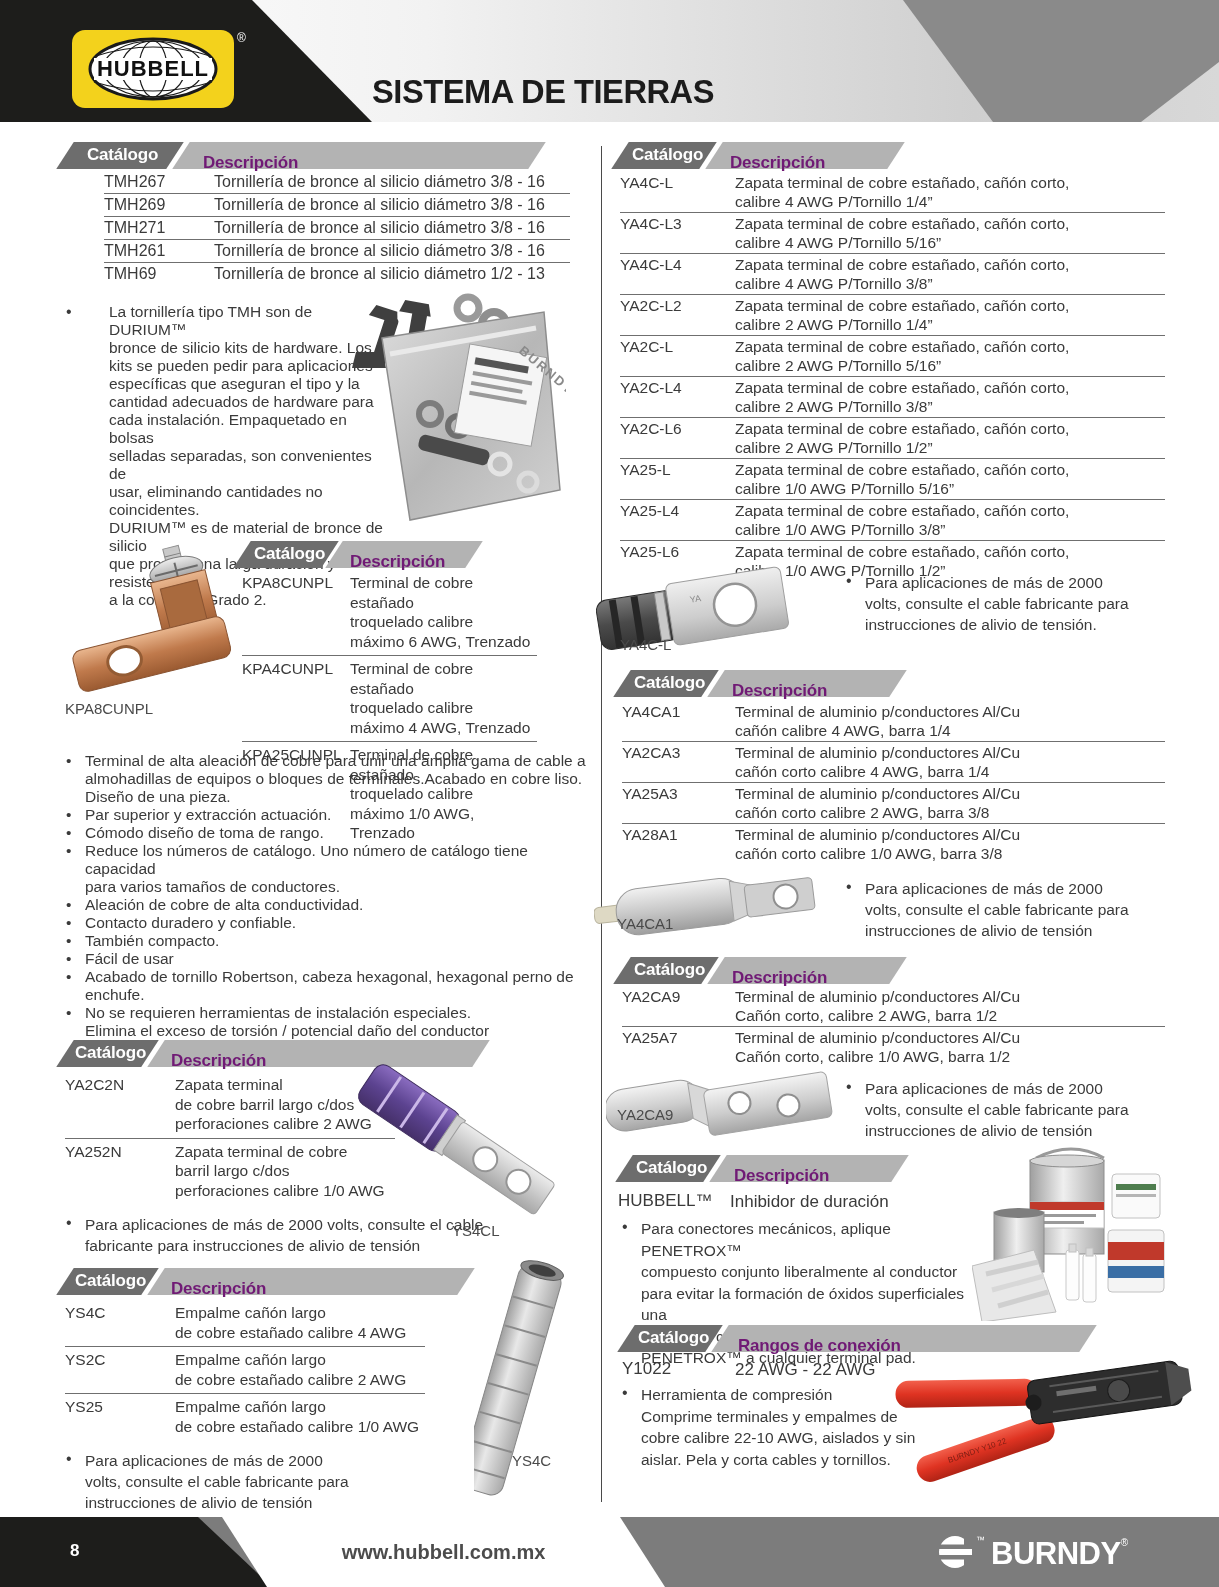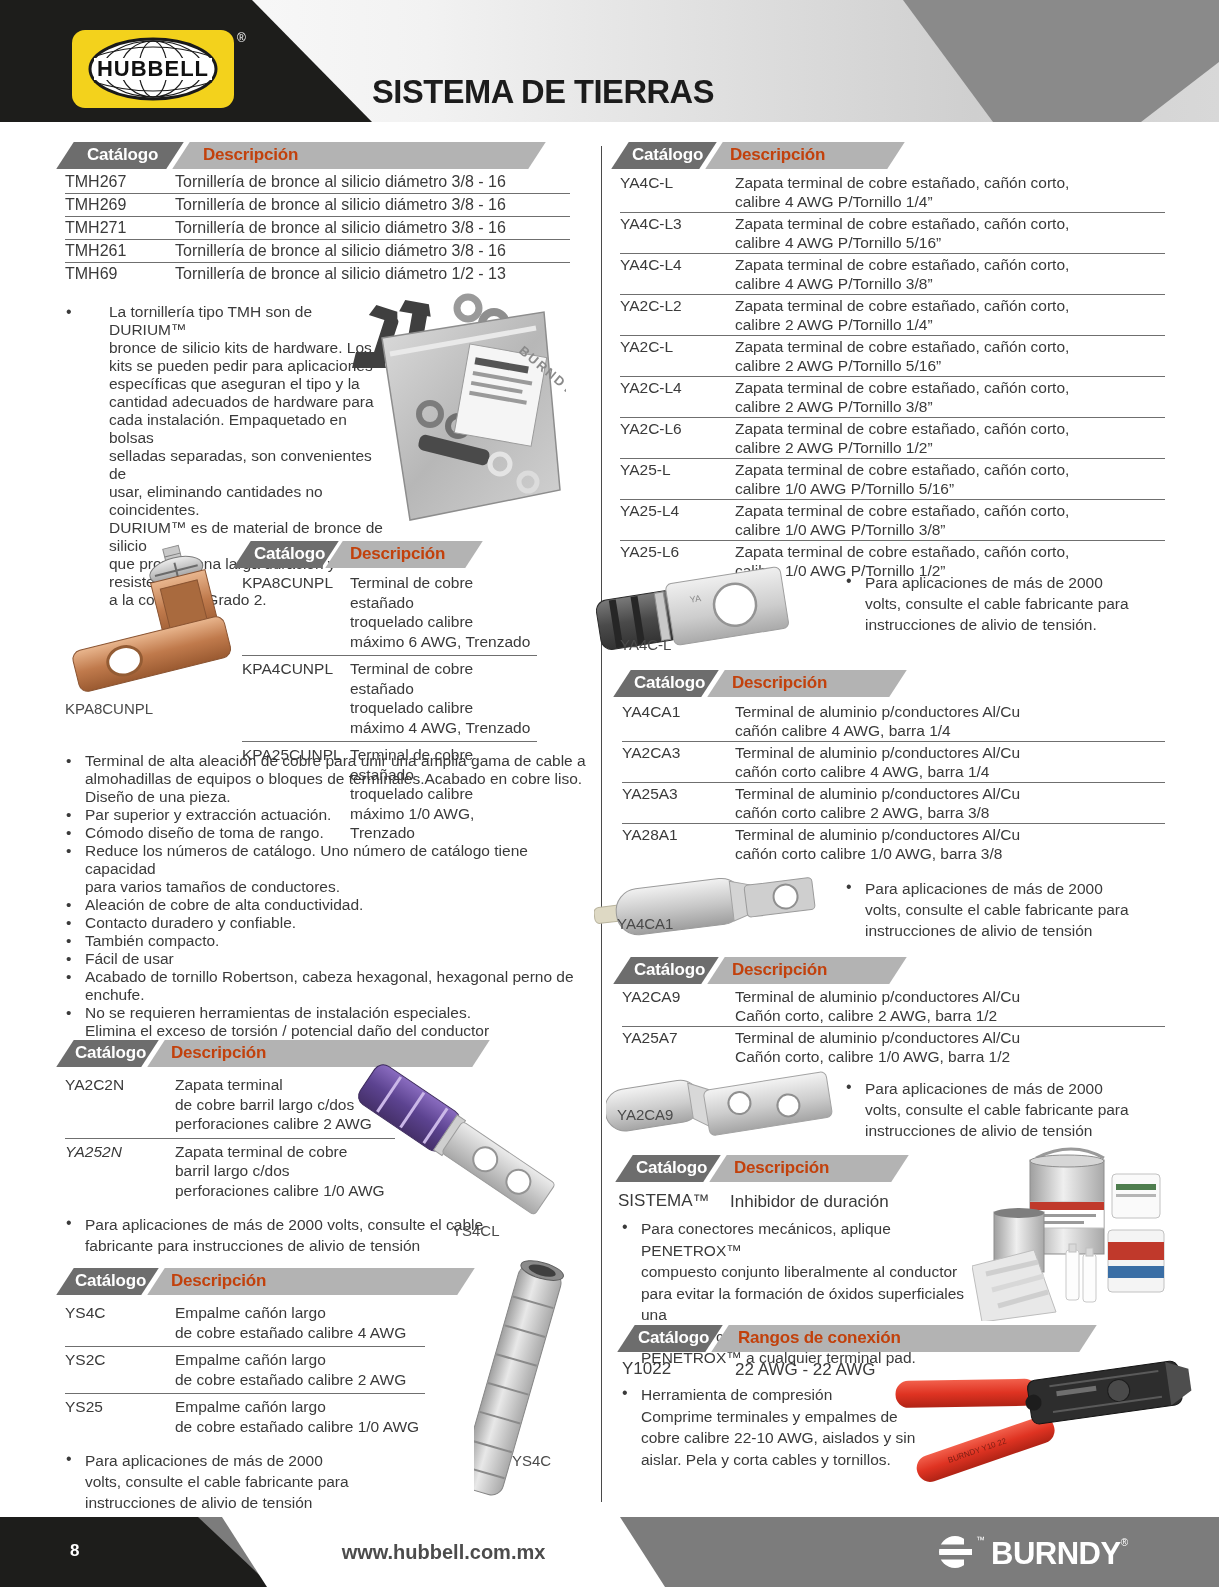--- a/index.html
+++ b/index.html
@@ -20,30 +20,30 @@
   .pgtitle{position:absolute;left:372px;top:72px;font-size:34px;font-weight:700;color:#1c1c1c;
            letter-spacing:-0.5px;transform:scaleX(.96);transform-origin:left;}
 
   
   .hbar{position:absolute;height:27px;}
   .seg{position:absolute;top:0;height:27px;transform:skewX(-33deg);}
   .seg.dark{background:#6d6d6d;}
   .seg.light{background:#b3b3b3;}
   .hlab{position:absolute;top:3px;font-size:17px;font-weight:bold;letter-spacing:-0.2px;white-space:nowrap;}
   .hlab.w{color:#ffffff;}
-  .hlab.d{color:#c2410c;}
+  .hlab.d{color:#701a75;margin-top:8px;}
 
   
   .tbl{position:absolute;}
   .tbl .row{display:flex;align-items:flex-start;}
   .tbl .row + .row{border-top:1px solid #6f6f6f;}
   .tbl .cat{flex:none;color:#3a3a3a;}
   .tbl .desc{flex:1;color:#3a3a3a;}
   
-  .t-one .row{padding:2px 0 3px;}
+  .t-one .row{padding:2px 0 3px;margin-left:39px;}
   .t-one .cat,.t-one .desc{font-size:16px;line-height:17px;}
   
   .t-multi .row{padding:3px 0 4px;}
   .t-multi .cat,.t-multi .desc{font-size:15.5px;line-height:19.5px;}
   .t-tight .row{padding:1px 0 1px;}
   .t-tight .cat,.t-tight .desc{font-size:15.5px;line-height:19px;}
 
   
   .note{position:absolute;display:flex;}
   .note .dot{flex:none;width:19px;color:#3a3a3a;}
@@ -290,21 +290,21 @@
     <span class="hlab d" style="left:106px;">Descripción</span>
   </div>
   <div class="tbl t-multi" style="left:65px;top:1072px;width:330px;">
     <div class="row">
         <div class="cat" style="width:110px;">YA2C2N</div>
         <div class="desc pre">Zapata terminal
 de cobre barril largo c/dos
 perforaciones calibre 2 AWG</div>
       </div>
     <div class="row">
-        <div class="cat" style="width:110px;font-style:italic;">YA252N</div>
+        <div class="cat" style="width:110px;">YA252N</div>
         <div class="desc pre">Zapata terminal de cobre
 barril largo c/dos
 perforaciones calibre 1/0 AWG</div>
       </div>
   </div>
   <div class="note" style="left:66px;top:1214px;width:470px;">
     <div class="dot">•</div>
     <div class="tx pre fs-volts">Para aplicaciones de más de 2000 volts, consulte el cable
 fabricante para instrucciones de alivio de tensión</div>
   </div>
@@ -580,21 +580,21 @@
   </div>
 
   <div class="hbar" style="left:624px;top:1155px;width:290px;">
     <div class="seg dark" style="left:0;width:88px;"></div>
     <div class="seg light" style="left:94px;width:182px;"></div>
     <span class="hlab w" style="left:12px;">Catálogo</span>
     <span class="hlab d" style="left:110px;">Descripción</span>
   </div>
   <div class="tbl t-tight" style="left:618px;top:1190px;width:420px;">
     <div class="row">
-      <div class="cat" style="width:112px;font-size:17px;">SISTEMA™</div>
+      <div class="cat" style="width:112px;font-size:17px;">HUBBELL™</div>
       <div class="desc" style="font-size:17px;line-height:21px;">Inhibidor de duración</div>
     </div>
   </div>
   <div class="note" style="left:622px;top:1218px;width:360px;">
     <div class="dot">•</div>
     <div class="tx pre" style="font-size:15.5px;line-height:21.5px;">Para conectores mecánicos, aplique PENETROX™
 compuesto conjunto liberalmente al conductor
 para evitar la formación de óxidos superficiales una
 vez que la conexión está hecha. También aplique
 PENETROX™ a cualquier terminal pad.</div>

